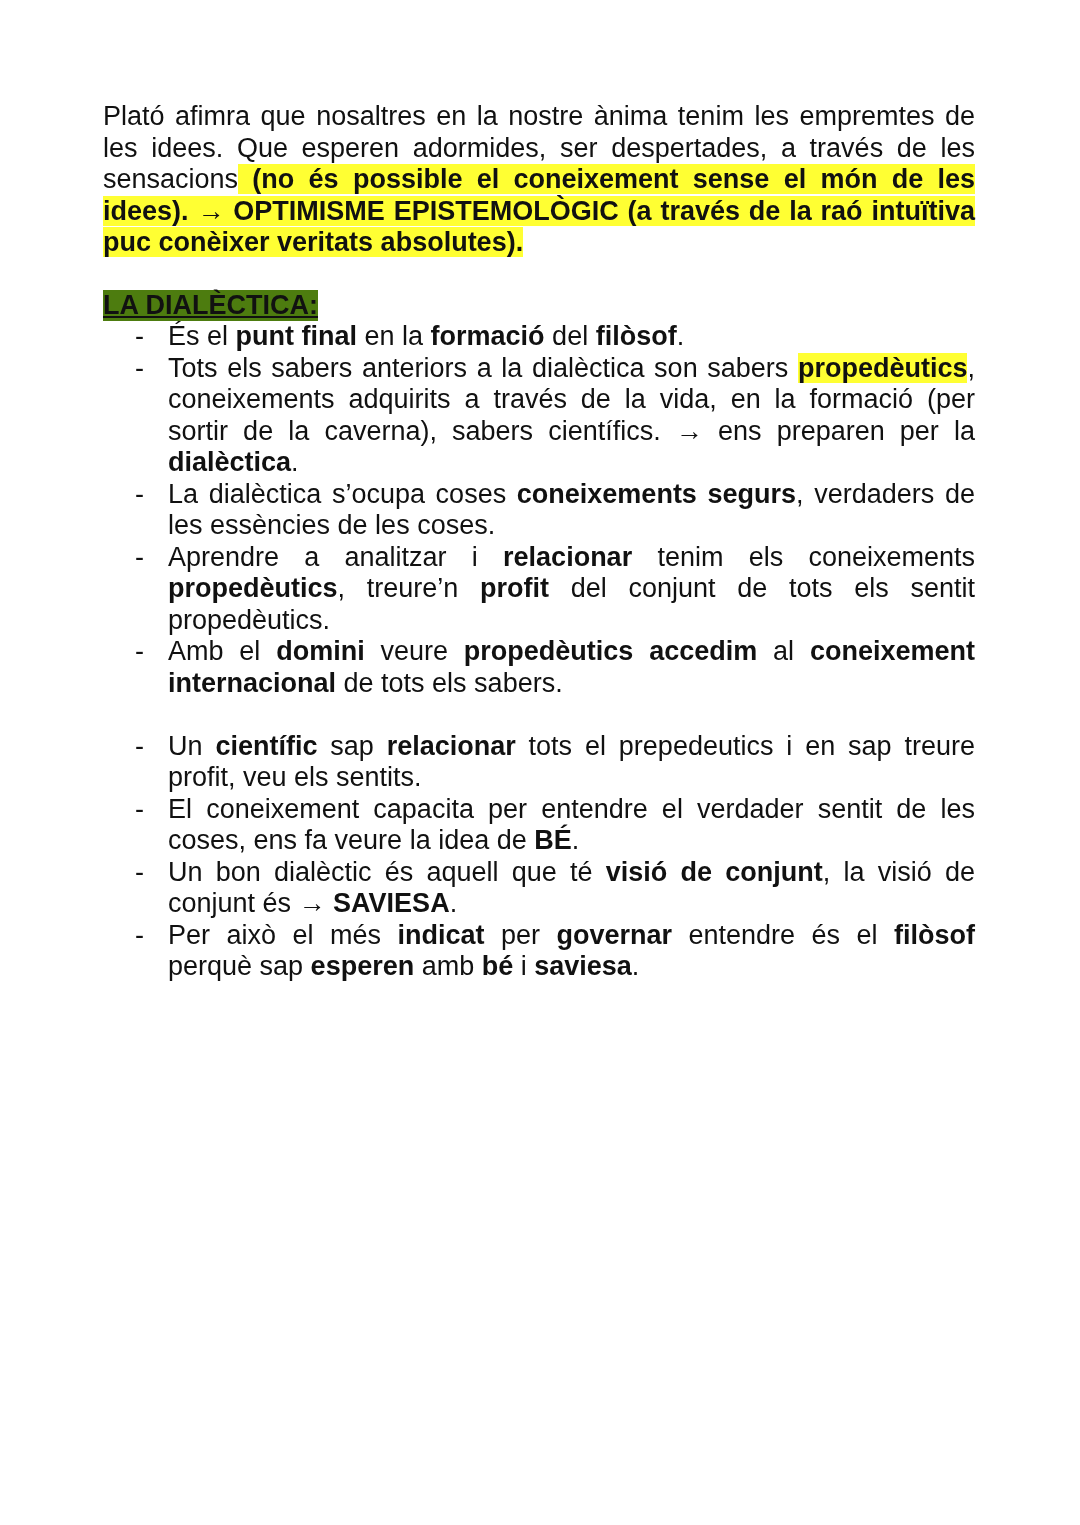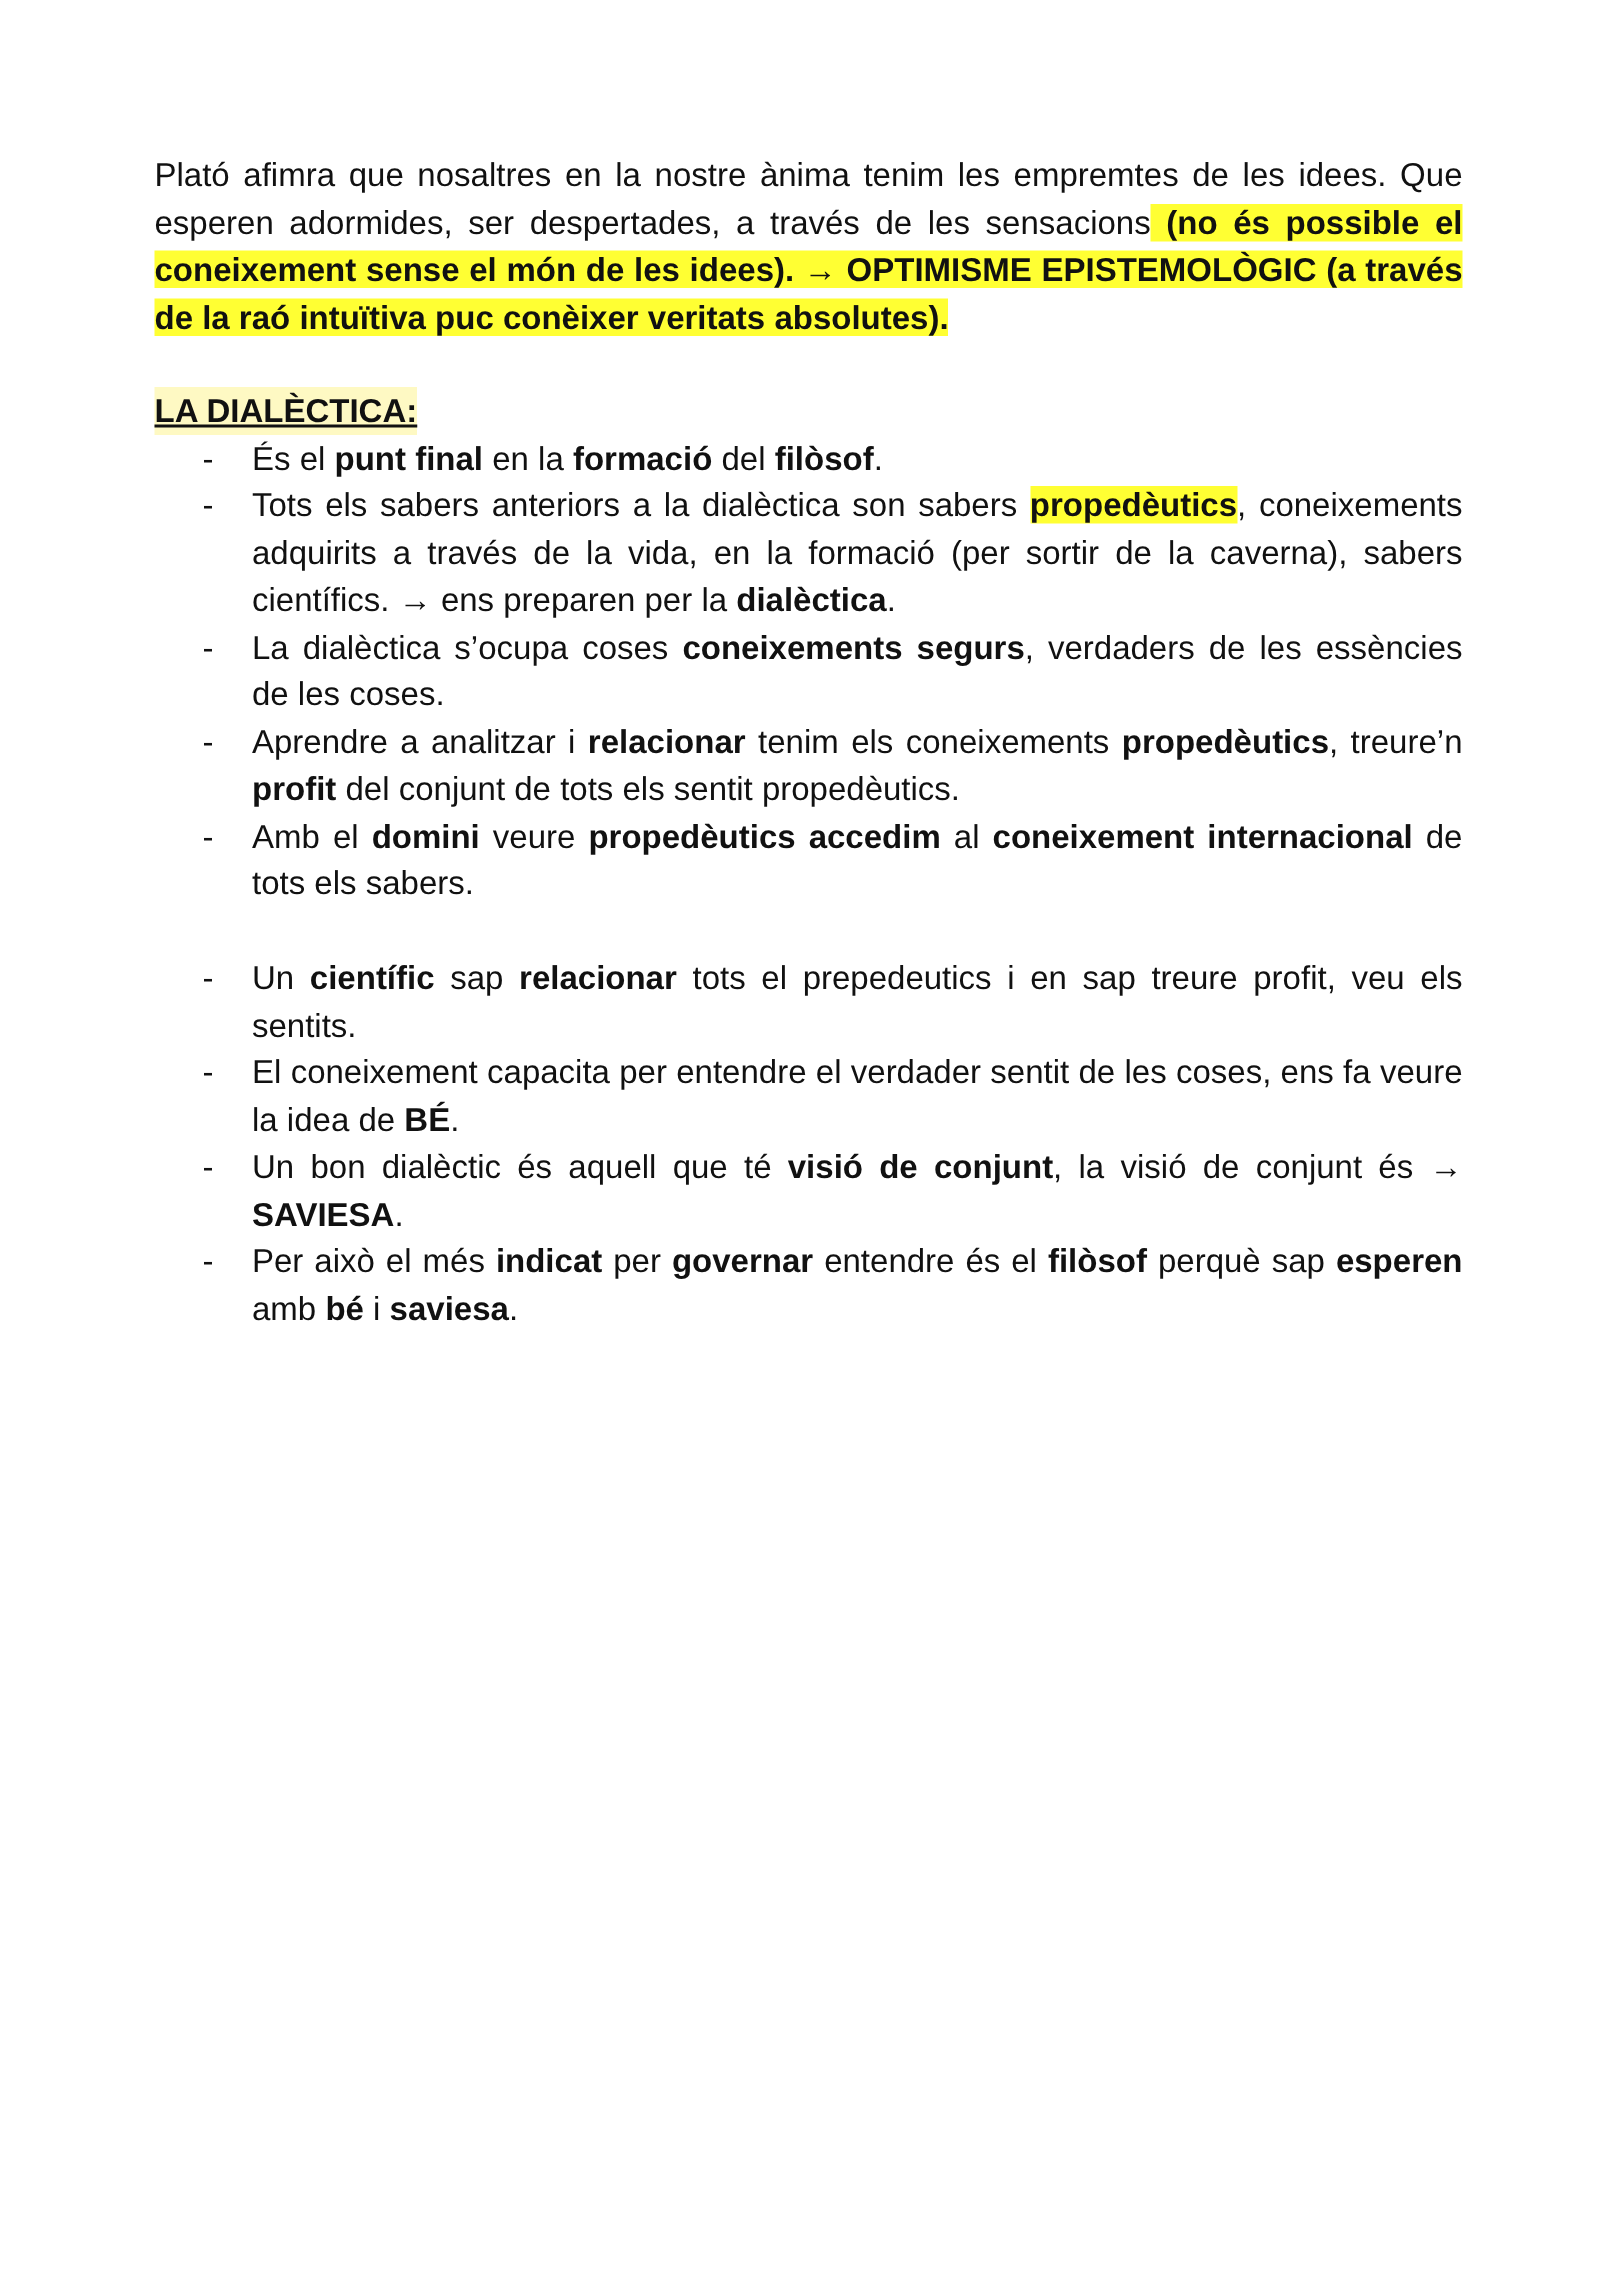--- a/index.html
+++ b/index.html
@@ -13,39 +13,39 @@
       position: relative;
       overflow: hidden;
       font-family: "Liberation Sans", "DejaVu Sans", sans-serif;
       color: #111111;
     }
     .page {
       position: absolute;
       left: 103px;
       top: 101px;
       width: 872px;
-      font-size: 22px;
+      font-size: 27px;
       line-height: 31.5px;
     }
     .para {
       margin: 0;
       text-align: justify;
     }
     .hl {
       background: #ffff33;
     }
     b, .bold {
       font-weight: bold;
     }
     .heading {
       margin-top: 31px;
       display: inline-block;
       font-weight: bold;
       text-decoration: underline;
-      background: #fef9c3;
+      background: #4d7c0f;
     }
     ul.dash-list {
       list-style: none;
       margin: 0;
       padding: 0;
     }
     ul.dash-list li {
       position: relative;
       padding-left: 65px;
       text-align: justify;

